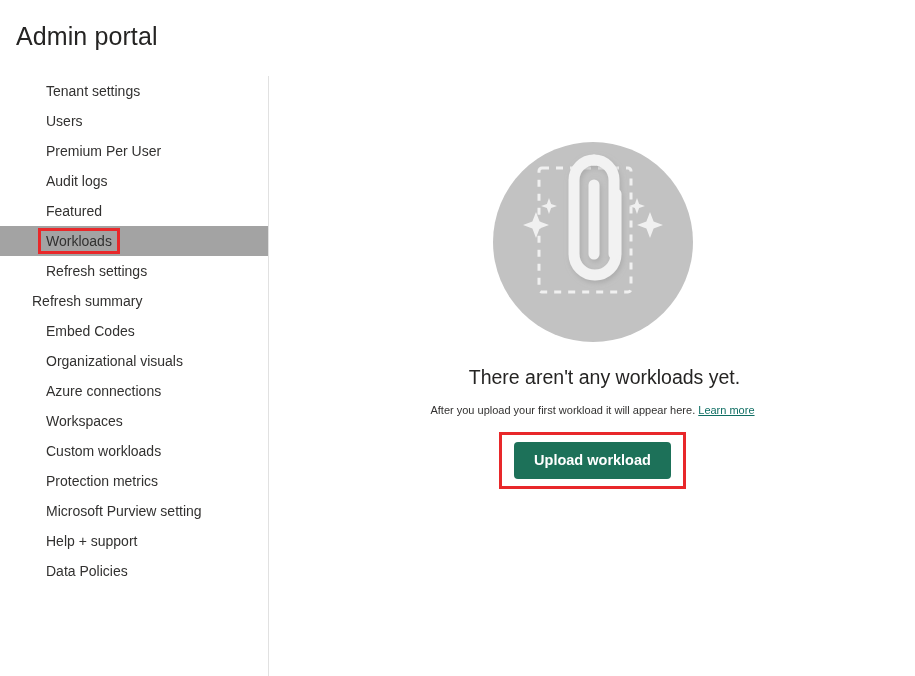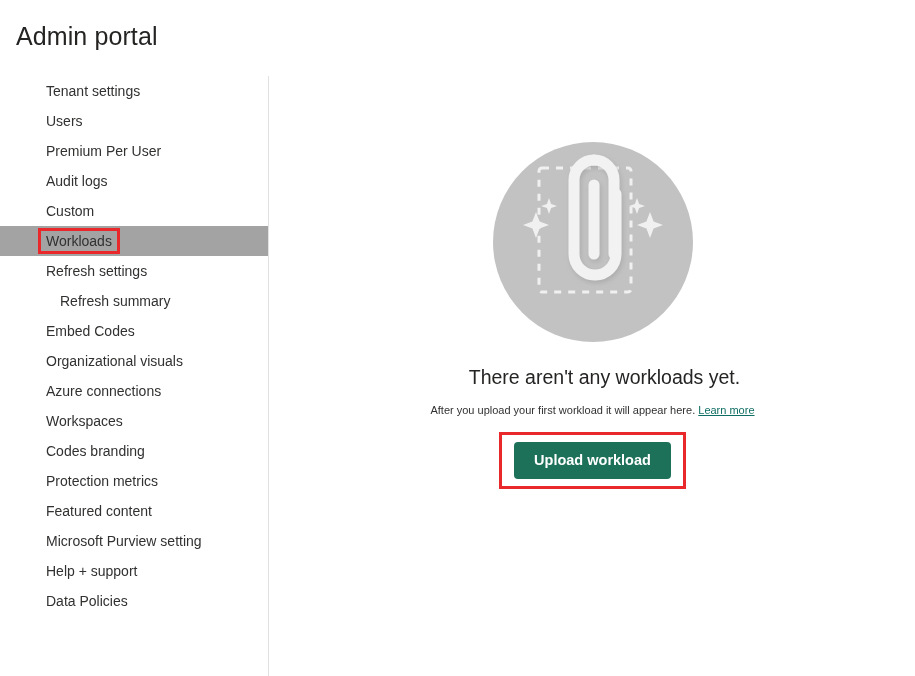--- a/index.html
+++ b/index.html
@@ -57,21 +57,21 @@
     height: 30px;
     line-height: 30px;
     font-size: 14px;
     color: #323130;
     padding-left: 46px;
     white-space: nowrap;
     cursor: pointer;
     box-sizing: border-box;
   }
   .nav-item.sub {
-    padding-left: 60px;
+    padding-left: 32px;
   }
   .nav-item.selected {
     background: #a3a3a3;
   }
   
   .nav-item .label-box {
     display: inline-block;
     position: relative;
   }
   .nav-item.annotated .label-box::after {
@@ -166,31 +166,30 @@
 <div class="page-title">Admin portal</div>
 
 <div class="content-wrap">
 
   <nav class="sidebar">
     <ul class="nav-list" id="nav-list">
         <li class="nav-item"><span class="label-box">Tenant settings</span></li>
         <li class="nav-item"><span class="label-box">Users</span></li>
         <li class="nav-item"><span class="label-box">Premium Per User</span></li>
         <li class="nav-item"><span class="label-box">Audit logs</span></li>
-        <li class="nav-item"><span class="label-box">Custom</span></li>
+        <li class="nav-item"><span class="label-box">Featured</span></li>
         <li class="nav-item selected annotated"><span class="label-box">Workloads</span></li>
         <li class="nav-item"><span class="label-box">Refresh settings</span></li>
         <li class="nav-item sub"><span class="label-box">Refresh summary</span></li>
         <li class="nav-item"><span class="label-box">Embed Codes</span></li>
         <li class="nav-item"><span class="label-box">Organizational visuals</span></li>
         <li class="nav-item"><span class="label-box">Azure connections</span></li>
         <li class="nav-item"><span class="label-box">Workspaces</span></li>
-        <li class="nav-item"><span class="label-box">Codes branding</span></li>
+        <li class="nav-item"><span class="label-box">Custom workloads</span></li>
         <li class="nav-item"><span class="label-box">Protection metrics</span></li>
-        <li class="nav-item"><span class="label-box">Featured content</span></li>
         <li class="nav-item"><span class="label-box">Microsoft Purview setting</span></li>
         <li class="nav-item"><span class="label-box">Help + support</span></li>
         <li class="nav-item"><span class="label-box">Data Policies</span></li>
       </ul>
   </nav>
 
   <main class="main">
     <div class="empty-state">
 
       

